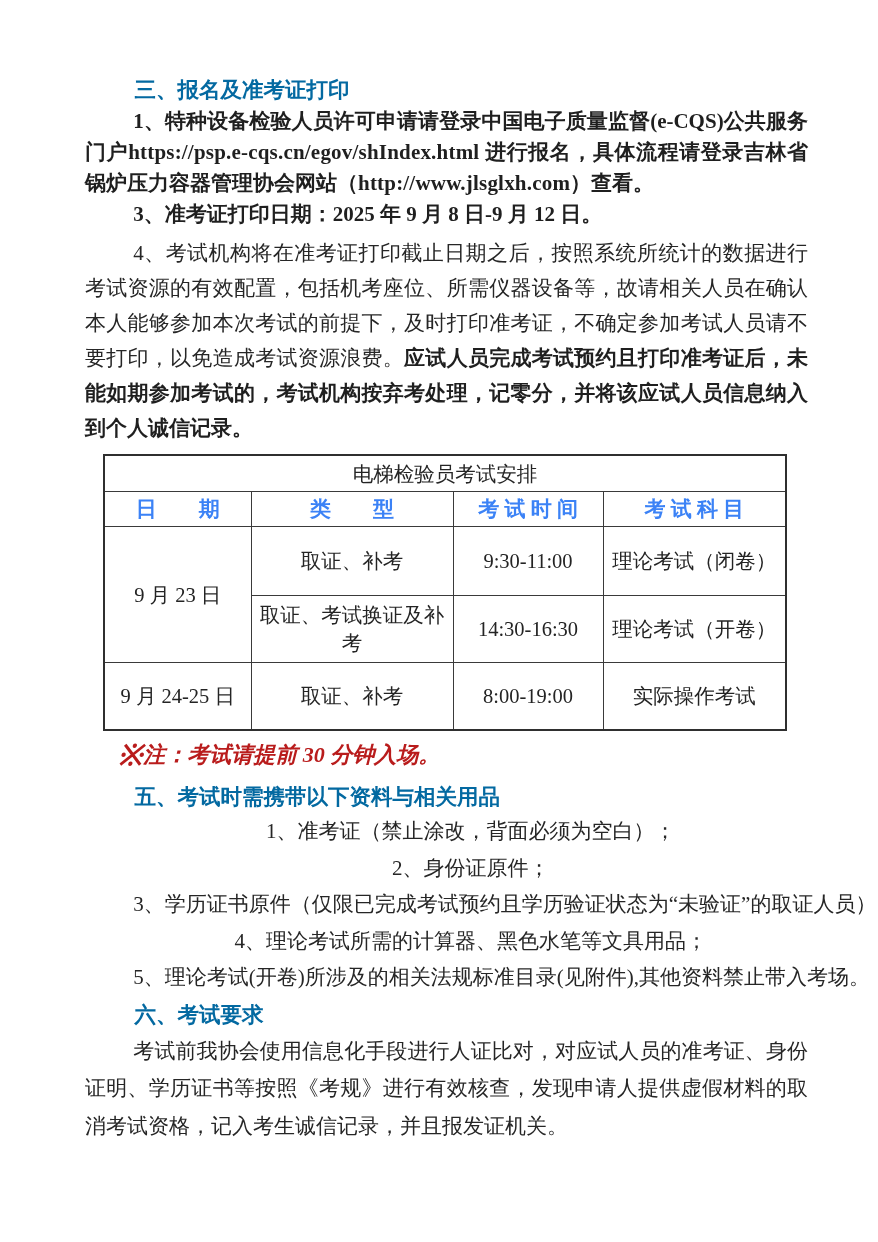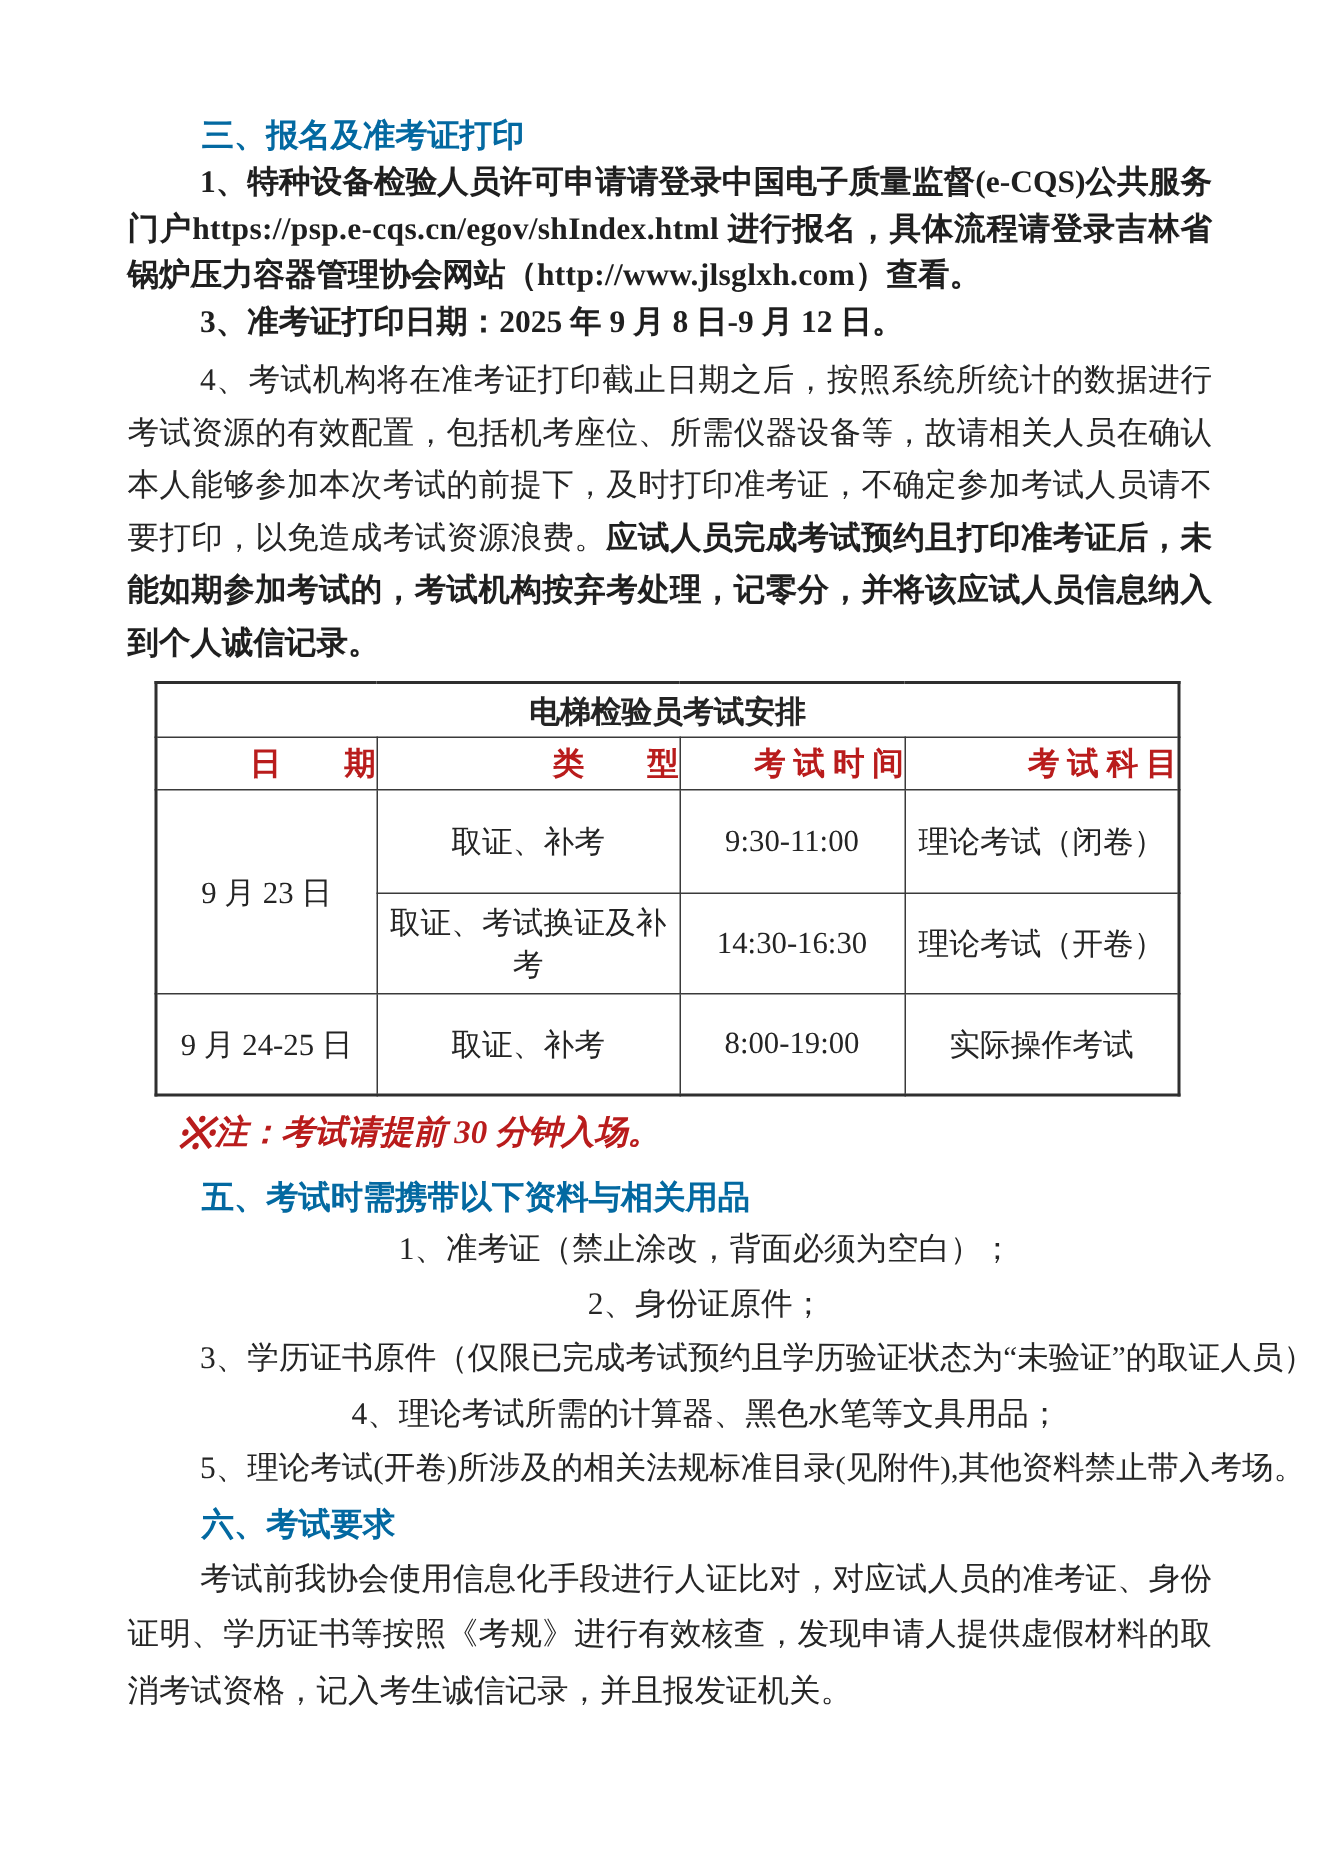--- a/index.html
+++ b/index.html
@@ -46,26 +46,26 @@
   table.schedule td {
     border: 1.5px solid #3a3a3a;
     text-align: center;
     vertical-align: middle;
     padding: 0;
     font-size: 20.5px;
     color: #242424;
   }
   td.tbl-title {
     font-size: 22px;
-    font-weight: 700;
+    font-weight: 400;
     color: #1a1a1a;
     height: 35px;
     margin-top: 28px;
   }
-  tr.hdr td { font-weight: 700; color: #b91c1c; height: 34px; font-size: 21px; text-align: right; }
+  tr.hdr td { font-weight: 700; color: #3b82f6; height: 34px; font-size: 21px; }
   tr.r1 td { height: 68px; }
   tr.r2 td { height: 66px; }
   tr.r3 td { height: 66px; }
 
   .note { margin: 9px 0 0 33px; font-size: 22px; font-weight: 700; color: #b91c1c; line-height: 30px; font-style: italic; }
   .note .refmark { font-size: 29px; vertical-align: -3px; letter-spacing: 1px; }
 
   .h5 { margin-top: 11px; }
   .list p.body { line-height: 36.5px; white-space: nowrap; text-align: center; }
 

